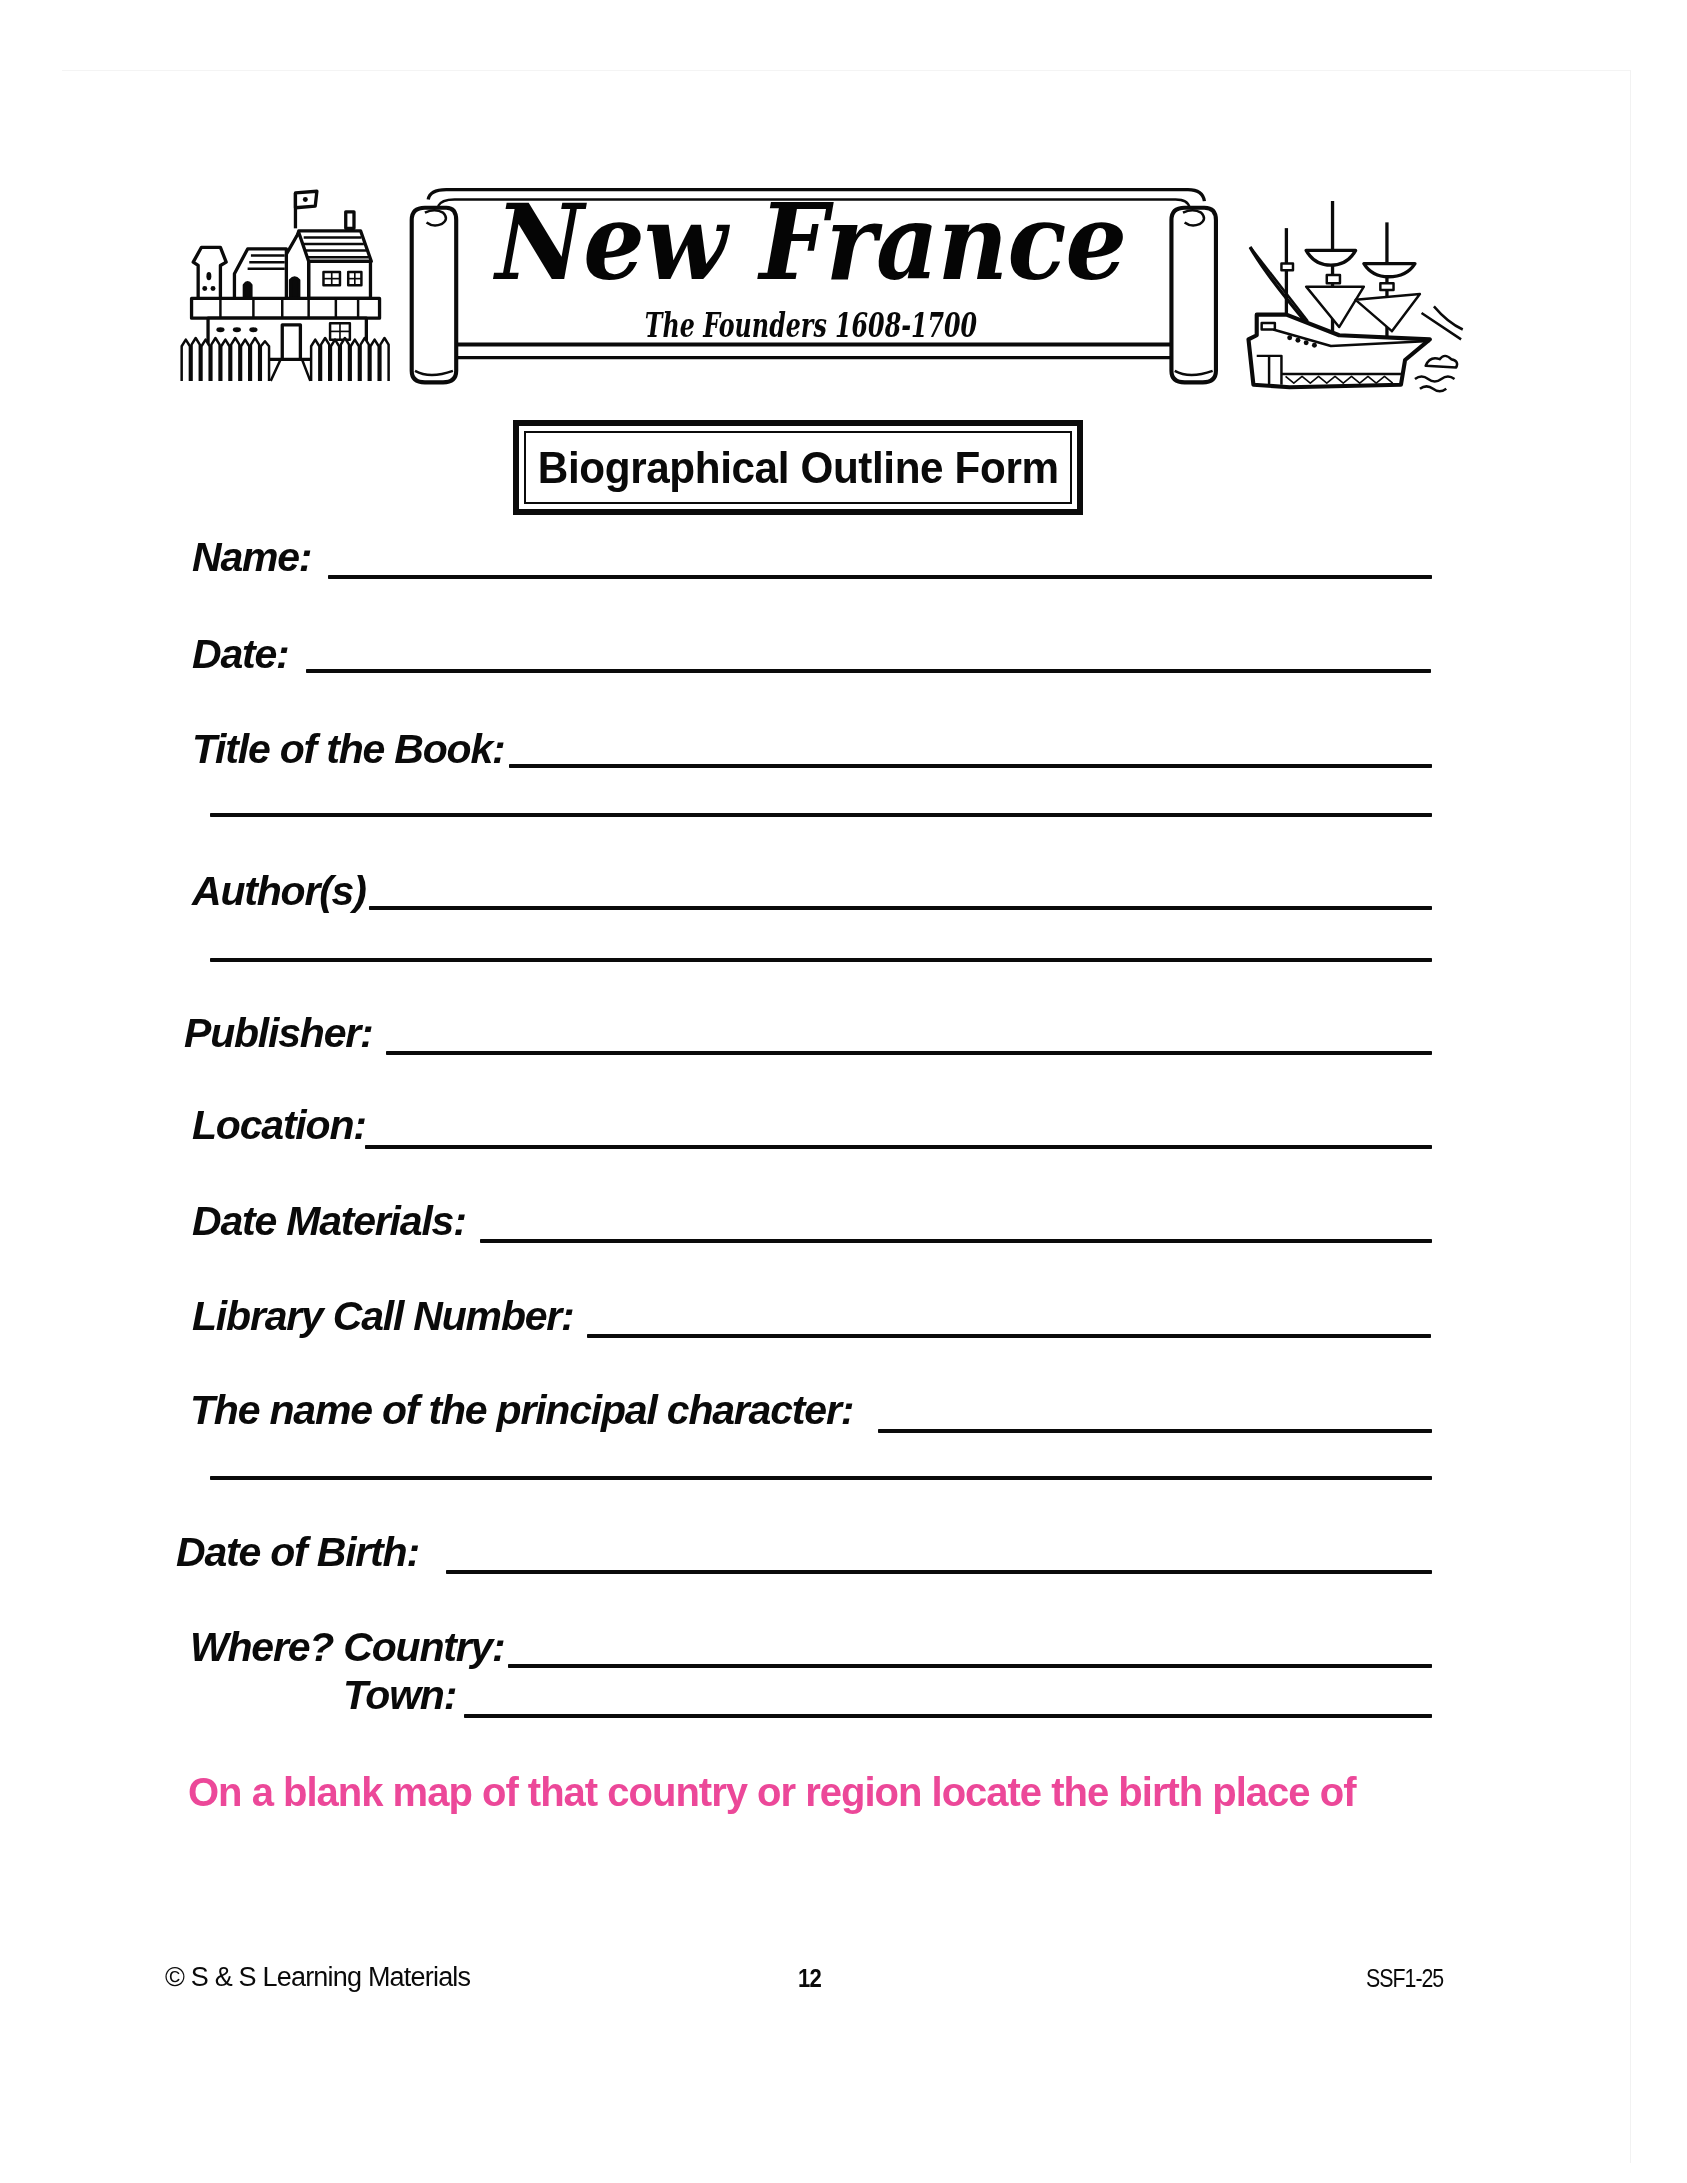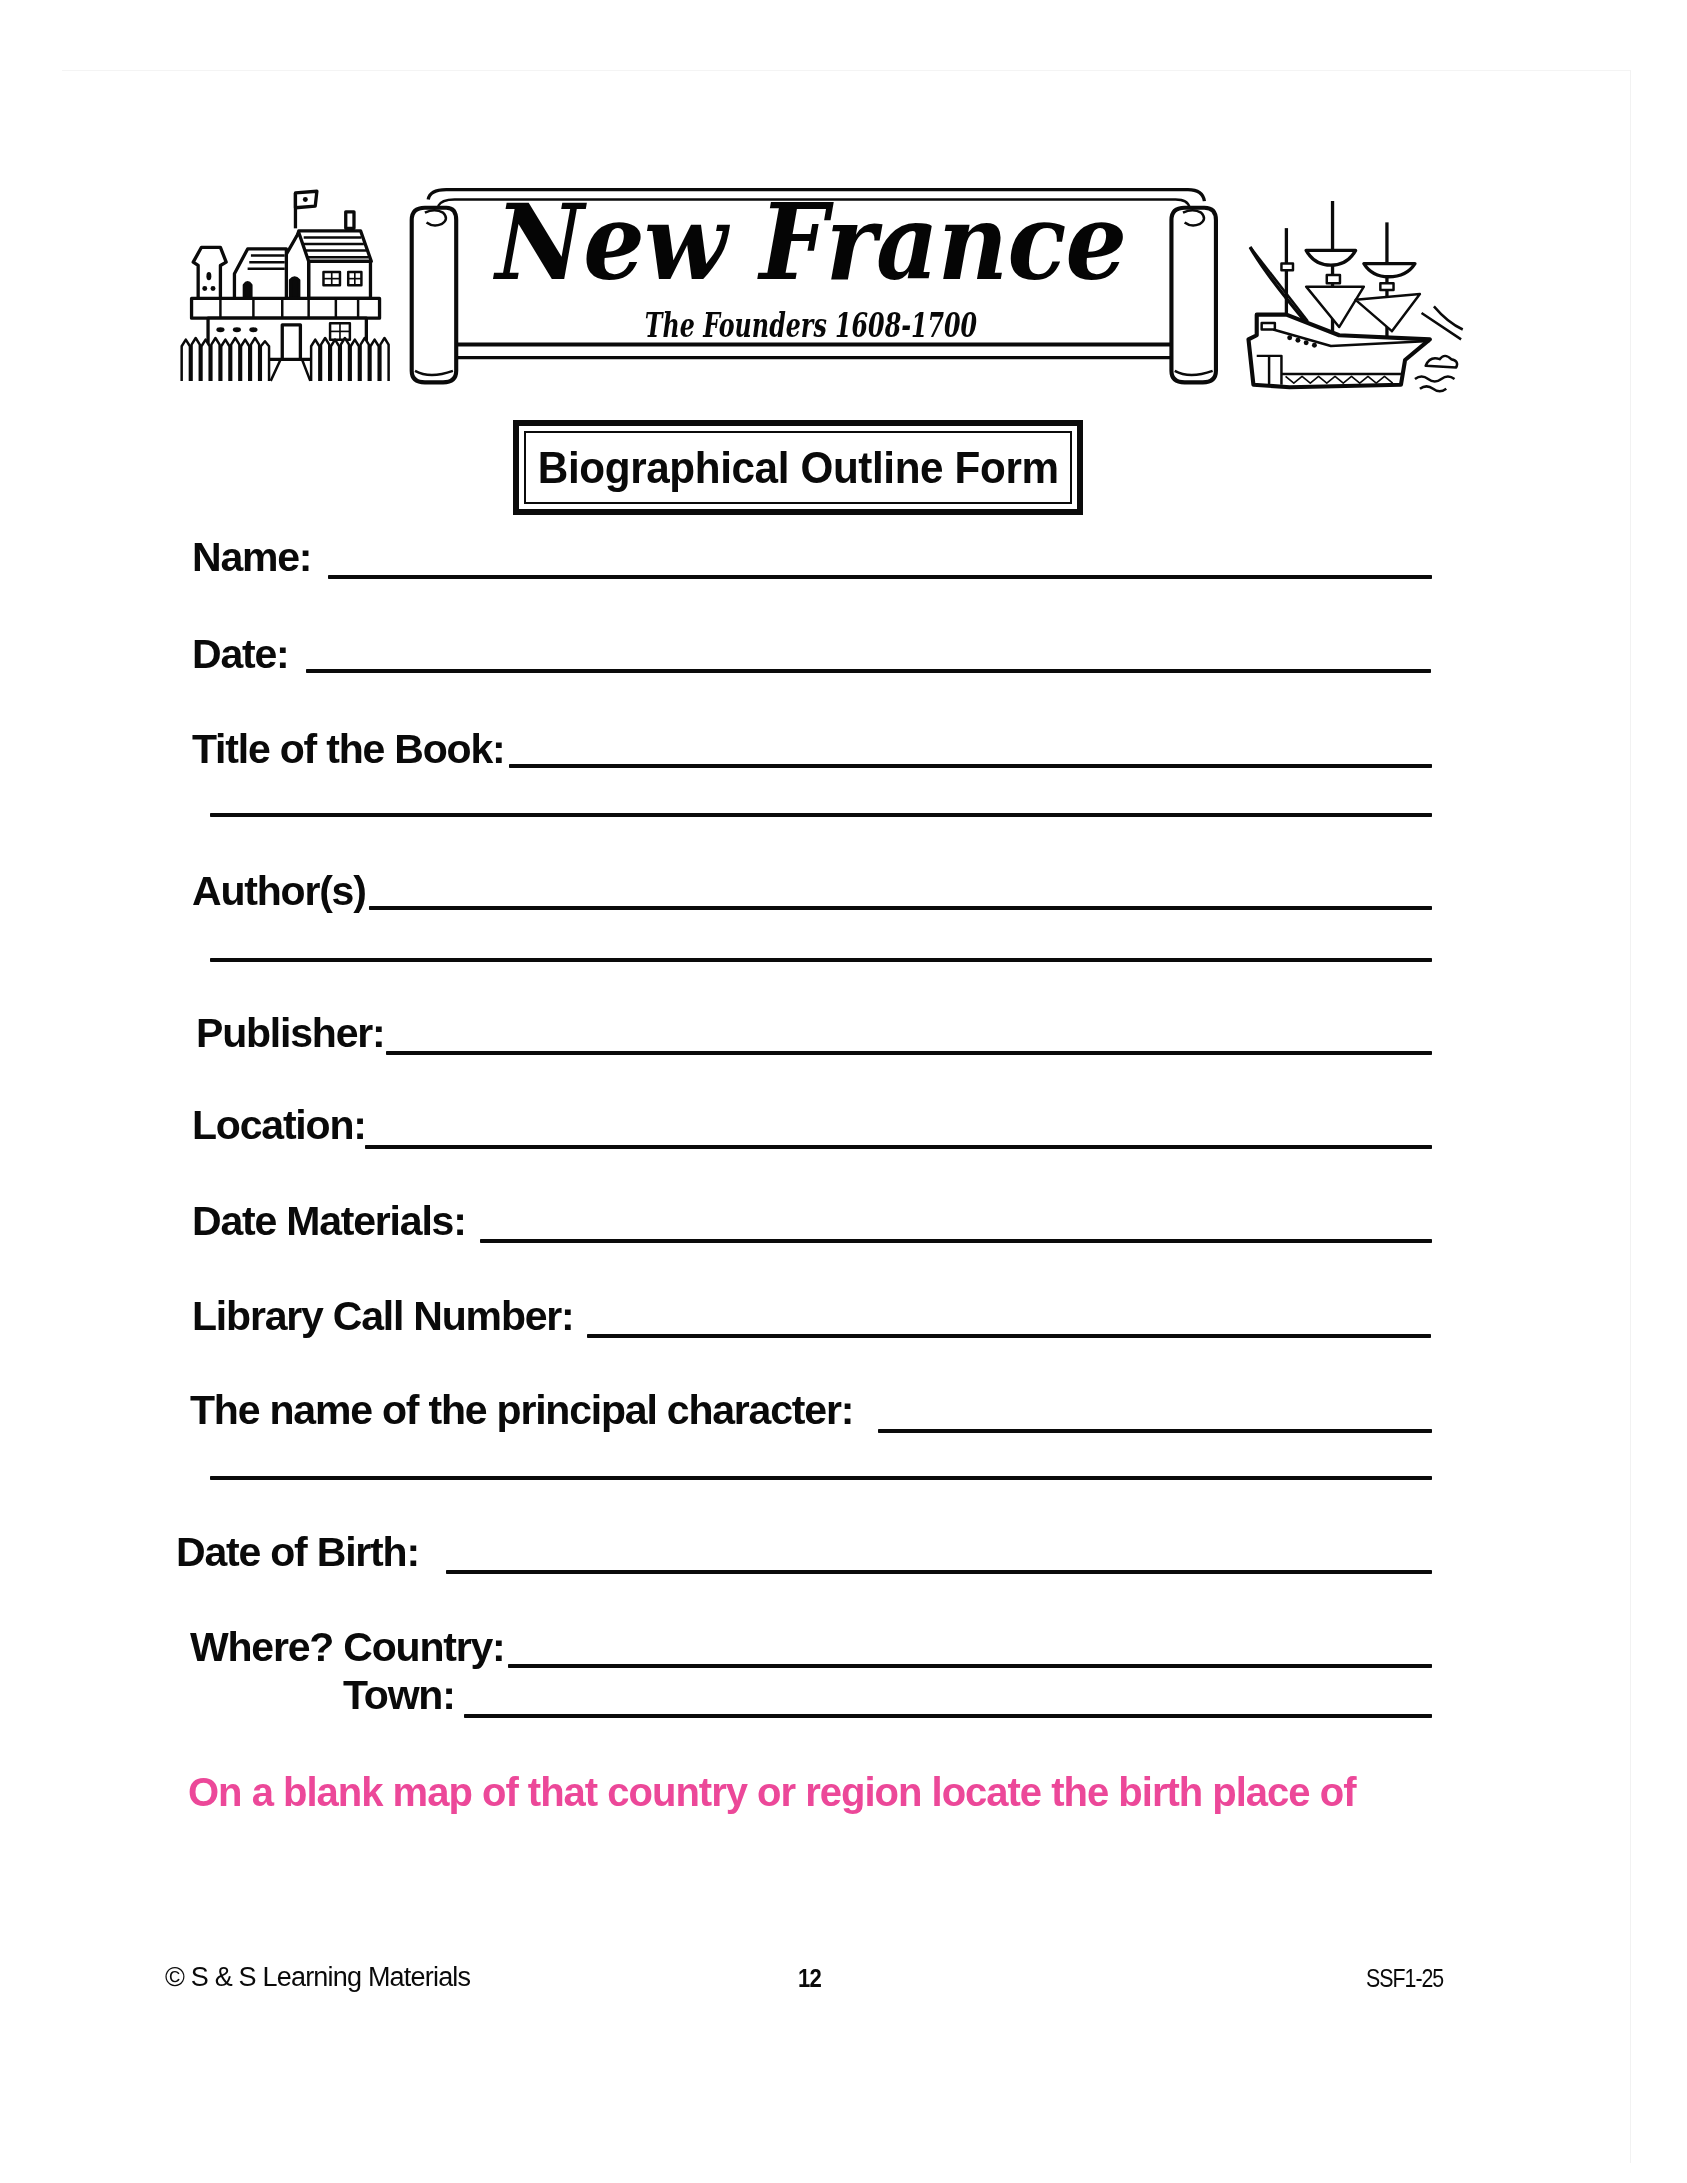--- a/index.html
+++ b/index.html
@@ -14,21 +14,21 @@
   .scroll svg { position: absolute; left: 0; top: 0; }
   .main-title { position: absolute; left: 461px; top: 185px; width: 700px; text-align: center; font-family: "DejaVu Serif", serif; font-weight: bold; font-size: 104px; line-height: 115px; letter-spacing: -0.8px; transform: scaleX(0.93); transform-origin: center; white-space: nowrap; color: #050505; }
   .sub-title { position: absolute; left: 494px; top: 306px; width: 634px; text-align: center; font-family: "DejaVu Serif", serif; font-weight: bold; font-size: 33px; line-height: 40px; transform: scaleX(0.72); transform-origin: center; white-space: nowrap; color: #080808; }
 
   
   .form-title-box { position: absolute; left: 513px; top: 420px; width: 570px; height: 95px; border: 6.6px solid #0b0b0b; box-sizing: border-box; }
   .form-title-inner { position: absolute; left: 5px; top: 5px; right: 5px; bottom: 5px; border: 2.5px solid #0b0b0b; display: flex; align-items: center; justify-content: center; }
   .form-title-text { font-family: "Liberation Sans", sans-serif; font-weight: bold; font-size: 44px; line-height: 49px; white-space: nowrap; transform: scaleX(0.96); letter-spacing: -0.4px; }
 
   
-  .label { position: absolute; font-family: "Liberation Sans", sans-serif; font-weight: bold; font-size: 41px; line-height: 46px; white-space: nowrap; letter-spacing: -1.2px; color: #0a0a0a; }
+  .label { position: absolute; font-family: "Liberation Sans", sans-serif; font-weight: bold; font-size: 41px; line-height: 46px; white-space: nowrap; letter-spacing: -1.2px; color: #0a0a0a; font-style: italic; }
   .fill-line { position: absolute; height: 4.1px; background: #0a0a0a; border-radius: 0.8px; }
   .instruction { position: absolute; left: 188px; top: 1770px; width: 1285px; font-family: "Liberation Sans", sans-serif; font-weight: bold; font-size: 40px; line-height: 44px; letter-spacing: -1px; color: #ec4899; }
   .instruction span { display: block; white-space: nowrap; }
 
   
   .footer-left { position: absolute; left: 165px; top: 1962px; font-family: "Liberation Sans", sans-serif; font-size: 27px; line-height: 30px; letter-spacing: -0.8px; white-space: nowrap; }
   .footer-center { position: absolute; left: 798px; top: 1963px; font-family: "Liberation Sans", sans-serif; font-weight: bold; font-size: 26px; line-height: 30px; letter-spacing: -0.8px; transform: scaleX(0.85); transform-origin: left; }
   .footer-right { position: absolute; left: 1366px; top: 1963px; font-family: "Liberation Sans", sans-serif; font-size: 26px; line-height: 30px; letter-spacing: -1.2px; transform: scaleX(0.82); transform-origin: left; white-space: nowrap; }
 </style>
 </head>
@@ -192,21 +192,21 @@
   <div class="fill-line" style="left:306px; top:669px; width:1125px;"></div>
 
   <div class="label" style="left:192px; top:726px;">Title of the Book:</div>
   <div class="fill-line" style="left:509px; top:764px; width:923px;"></div>
   <div class="fill-line" style="left:210px; top:813px; width:1222px;"></div>
 
   <div class="label" style="left:192px; top:868px;">Author(s)</div>
   <div class="fill-line" style="left:369px; top:906px; width:1063px;"></div>
   <div class="fill-line" style="left:210px; top:958px; width:1222px;"></div>
 
-  <div class="label" style="left:196px; top:1010px;">Publisher:</div>
+  <div class="label" style="left:184px; top:1010px;">Publisher:</div>
   <div class="fill-line" style="left:386px; top:1051px; width:1046px;"></div>
 
   <div class="label" style="left:192px; top:1102px;">Location:</div>
   <div class="fill-line" style="left:365px; top:1145px; width:1067px;"></div>
 
   <div class="label" style="left:192px; top:1198px;">Date Materials:</div>
   <div class="fill-line" style="left:480px; top:1239px; width:952px;"></div>
 
   <div class="label" style="left:192px; top:1293px;">Library Call Number:</div>
   <div class="fill-line" style="left:587px; top:1334px; width:844px;"></div>

